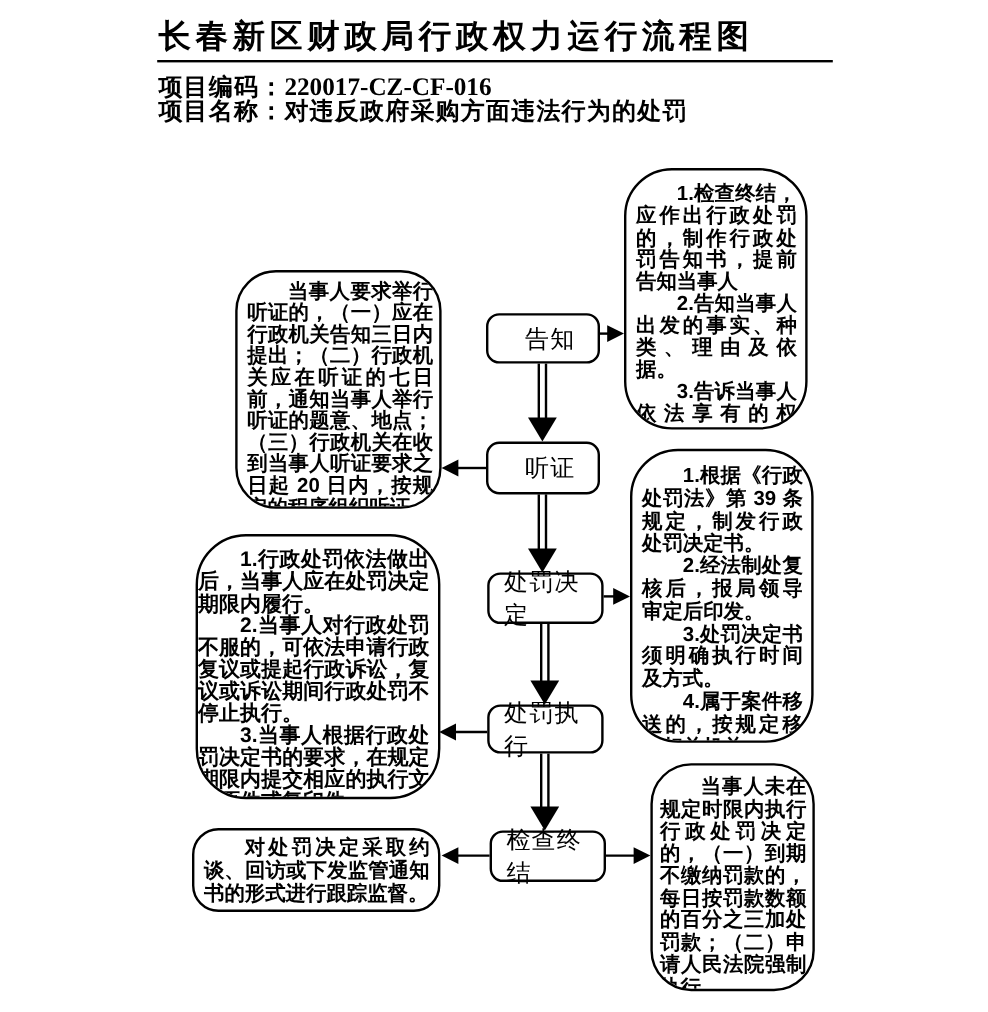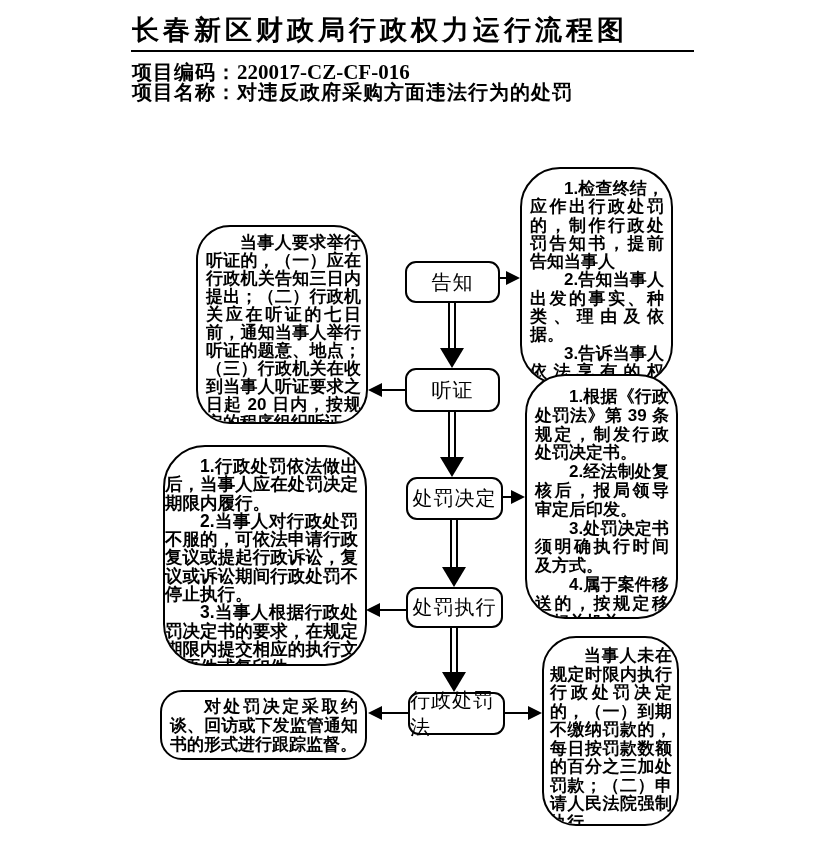--- a/index.html
+++ b/index.html
@@ -20,36 +20,36 @@
     position:absolute;left:132px;font-size:20px;font-weight:bold;letter-spacing:1px;
     white-space:nowrap;
   }
   .meta-code{top:59px;}
   .meta-name{top:79px;}
   .code-value{font-family:"Liberation Serif",serif;font-size:21px;letter-spacing:0;}
   
   .step{
     position:absolute;border:2px solid #000;border-radius:11px;background:#fff;
     display:flex;align-items:center;justify-content:center;
-    font-size:20px;letter-spacing:1px;box-sizing:border-box;z-index:2;
+    font-size:20px;letter-spacing:1px;box-sizing:border-box;z-index:2;padding-left:12px;
   }
   .step-notify   {left:405px;top:261px;width:95px;height:42px;}
   .step-hearing  {left:405px;top:368px;width:95px;height:44px;}
   .step-decision {left:406px;top:477px;width:97px;height:43px;}
   .step-execution{left:406px;top:587px;width:97px;height:41px;}
   .step-tracking {left:408px;top:692px;width:97px;height:43px;}
   
   .note{
     position:absolute;border:2px solid #000;background:#fff;
     font-weight:bold;box-sizing:border-box;z-index:2;overflow:hidden;
   }
   .note p{margin:0;text-indent:2em;text-align:justify;}
   .note-notify{
     left:520px;top:140px;width:153px;height:218px;border-radius:40px;
-    padding:11px 7px 17px 8px;font-size:17px;line-height:18.3px;margin-top:27px;
+    padding:11px 7px 17px 8px;font-size:17px;line-height:18.3px;
   }
   .note-hearing{
     left:196px;top:225px;width:172px;height:199px;border-radius:34px;
     padding:7px 5px 0 8px;font-size:17px;line-height:18px;
   }
   .note-decision{
     left:525px;top:374px;width:153px;height:245px;border-radius:40px;
     padding:12px 7px 0 8px;font-size:17px;line-height:18.8px;
   }
   .note-execution{
@@ -123,21 +123,21 @@
     <g>
       <line x1="505" y1="713" x2="530" y2="713" stroke="#000" stroke-width="2"></line>
       <polygon points="542,713 528,706 528,720" fill="#000"></polygon>
     </g>
   </svg>
 
   <div class="step step-notify">告知</div>
   <div class="step step-hearing">听证</div>
   <div class="step step-execution">处罚执行</div>
   <div class="step step-decision">处罚决定</div>
-  <div class="step step-tracking">行政处罚法</div>
+  <div class="step step-tracking">检查终结</div>
 
   <div class="note note-notify">
     <p>1.检查终结，应作出行政处罚的，制作行政处罚告知书，提前告知当事人</p>
     <p>2.告知当事人出发的事实、种类、理由及依据。</p>
     <p>3.告诉当事人依法享有的权力。</p>
 
   </div>
 
   <div class="note note-hearing">
     <p>当事人要求举行听证的，（一）应在行政机关告知三日内提出；（二）行政机关应在听证的七日前，通知当事人举行听证的题意、地点；（三）行政机关在收到当事人听证要求之日起 20 日内，按规定的程序组织听证。</p>

